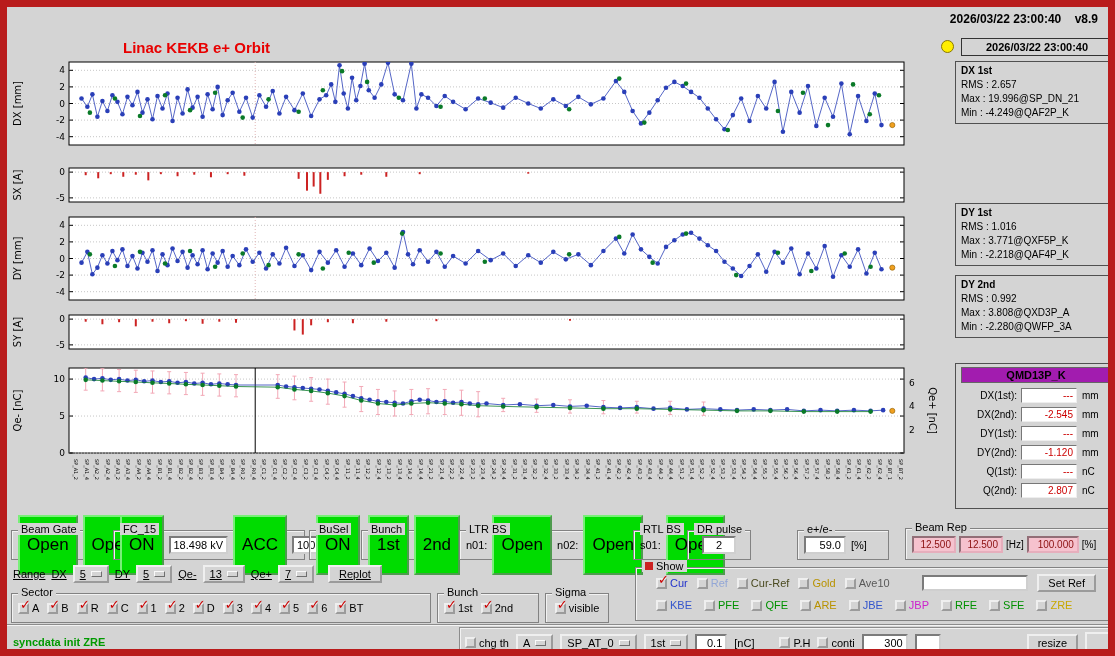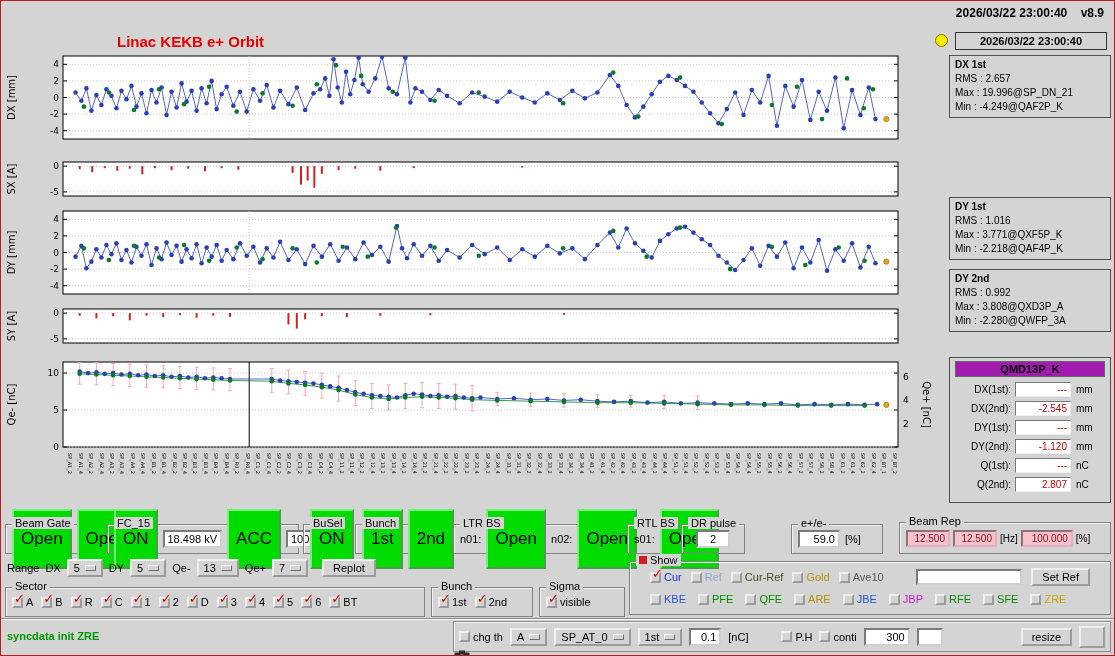--- a/index.html
+++ b/index.html
@@ -1,18 +1,18 @@
 <!DOCTYPE html>
 <html><head>
 <meta charset="utf-8">
 <style>
   * { box-sizing: border-box; }
   html,body { margin:0; padding:0; background:#9a9a9a; }
   body { font-family:"Liberation Sans","DejaVu Sans",sans-serif; font-size:11px; color:#000; }
-  .app { position:relative; width:1115px; height:656px; background:#d4d4d4; border:1px solid #b91c1c; overflow:hidden; }
+  .app { position:relative; width:1115px; height:656px; background:#d4d4d4; border:7px solid #b91c1c; overflow:hidden; }
 
   .topbar-time { position:absolute; top:5px; right:10px; font-weight:bold; font-size:12px; }
   .topbar-time span { margin-left:10px; }
 
   .plot-title { position:absolute; left:116px; top:32px; color:#e80000; font-weight:bold; font-size:15px; }
 
   svg { position:absolute; left:0; top:28px; }
   svg text { font-family:"DejaVu Sans","Liberation Sans",sans-serif; }
 
   
@@ -39,21 +39,21 @@
   input.field { font-family:"Liberation Sans",sans-serif; }
 
   .opt { display:inline-flex; align-items:center; gap:5px; background:#d4d4d4; border:2px outset #efefef; padding:0 5px; height:18px; font-size:11px; white-space:nowrap; }
   .opt::after { content:""; width:9px; height:4px; background:#d4d4d4; border-top:1px solid #fafafa; border-left:1px solid #fafafa; border-right:1px solid #6f6f6f; border-bottom:1px solid #6f6f6f; }
 
   .cbwrap { display:inline-flex; align-items:center; gap:3px; white-space:nowrap; }
   .cbbox { position:relative; width:11px; height:11px; background:#d4d4d4; border:2px outset #efefef; flex:none; }
   .cbcheck { position:absolute; top:-7px; left:0px; color:#cc0000; font-weight:bold; font-size:13px; line-height:13px; }
   .cblabel { font-size:11px; }
 
-  .flexrow { position:absolute; display:flex; align-items:center; gap:6px; }
+  .flexrow { position:absolute; display:flex; align-items:center; gap:6px;text-decoration:underline; }
 
   .sep-line { position:absolute; left:0; top:617px; width:1115px; height:2px; border-top:1px solid #8c8c8c; border-bottom:1px solid #f4f4f4; }
   .status-msg { position:absolute; left:6px; top:629px; color:#009a00; font-weight:bold; font-size:11px; }
 
   .bottom-panel { position:absolute; left:452px; top:620px; width:658px; height:31px; border:1px solid #8c8c8c; box-shadow:inset 1px 1px 0 #f2f2f2; display:flex; align-items:center; gap:7px; padding:0 5px; }
 
   .cam-btn { background:#d4d4d4; border:2px outset #efefef; height:22px; width:26px; display:flex; align-items:center; justify-content:center; }
   .redmark { display:inline-block; width:8px; height:8px; background:#cc2222; margin-right:3px; }
 </style>
 </head>
@@ -1065,21 +1065,21 @@
           <span class="cblabel">1st</span>
         </span>
         <span class="cbwrap">
           <span class="cbbox">
             <span class="cbcheck">✓</span>
           </span>
           <span class="cblabel">2nd</span>
         </span>
       </span>
   </div>
-  <div class="grp" style="left:538px; top:586px; width:86px; gap:8px;">
+  <div class="grp" style="left:538px; top:586px; width:64px; gap:8px;justify-content:center;">
     <span class="grp-label">Sigma</span>
     <span id="sigma-items" style="display:flex; align-items:center; gap:8px;">
         <span class="cbwrap">
           <span class="cbbox">
             <span class="cbcheck">✓</span>
           </span>
           <span class="cblabel">visible</span>
         </span>
       </span>
   </div>
@@ -1096,21 +1096,21 @@
         <span>A</span>
       </span>
     <span class="opt">
         <span>SP_AT_0</span>
       </span>
     <span class="opt">
         <span>1st</span>
       </span>
     <input class="field" style="width: 32px; height: 18px; text-align: right;" value="0.1">
     <span>[nC]</span>
-    <span class="cbwrap" style="margin-left:26px;text-align:right;">
+    <span class="cbwrap" style="margin-left:18px;text-align:right;">
       <span class="cbbox"></span>
       <span class="cblabel">P.H</span>
     </span>
     <span class="cbwrap">
       <span class="cbbox"></span>
       <span class="cblabel">conti</span>
     </span>
     <input class="field" style="width: 46px; height: 18px; text-align: right;" value="300">
     <input class="field" style="width: 26px; height: 18px;" value="">
     <span class="btn" style="margin-left:auto;">resize</span>

